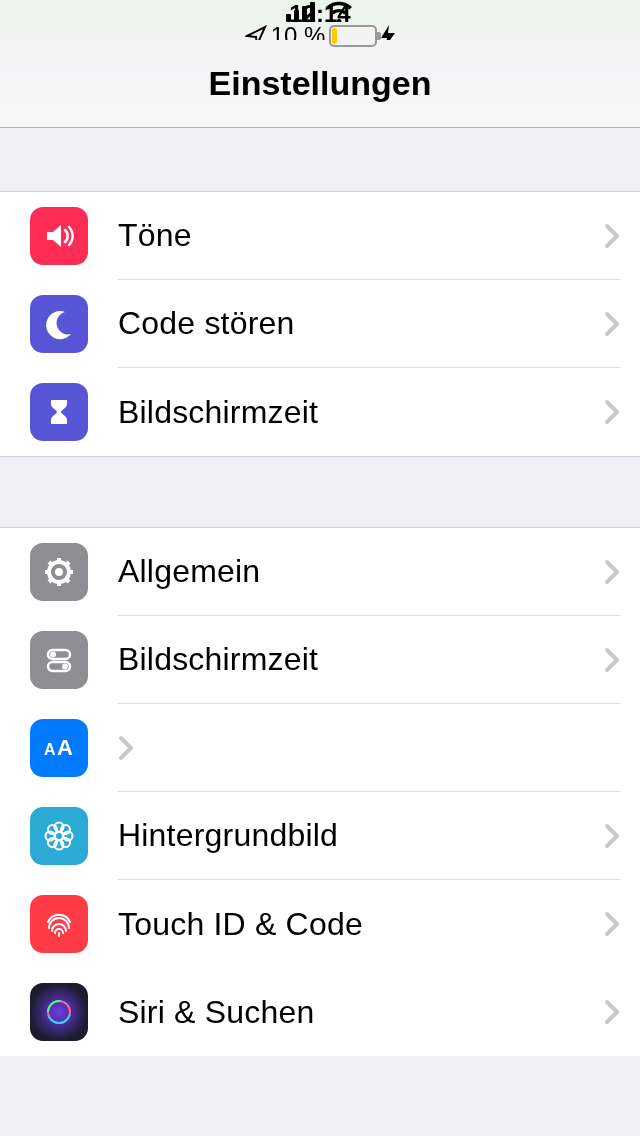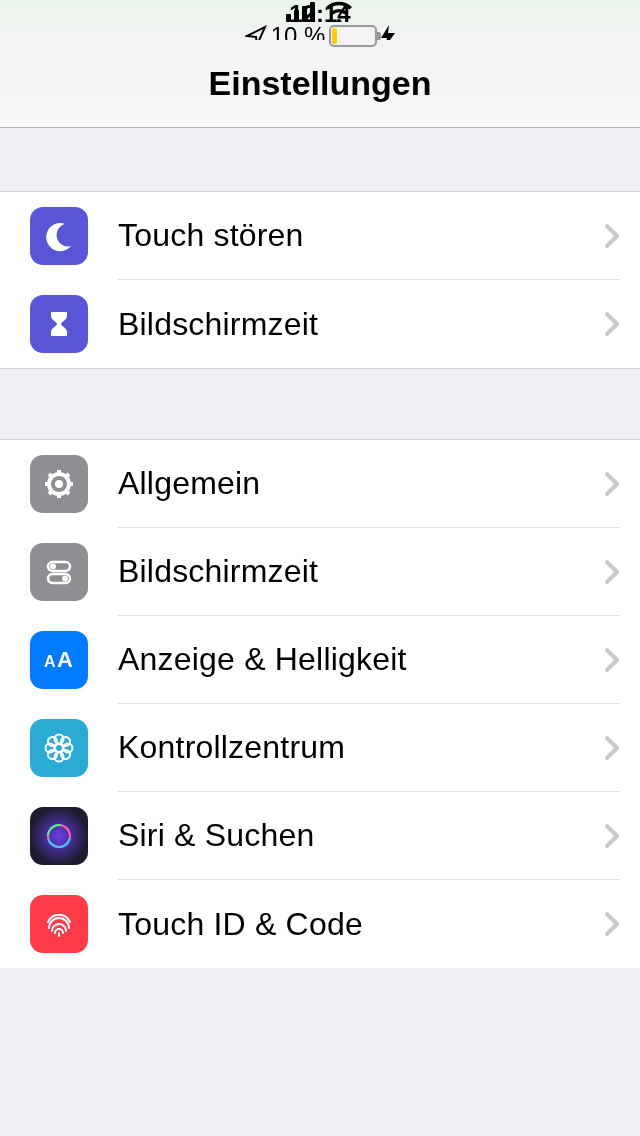--- a/index.html
+++ b/index.html
@@ -93,27 +93,43 @@
   </div>
 
   <div class="header">
     <div class="header-title">Einstellungen</div>
   </div>
 
   <div class="spacer"></div>
 
   <div class="list">
     <div class="row">
+      <div class="icon-box ic-pink">
+        <svg width="36" height="36" viewBox="0 0 36 36">
+            <path fill="#fff" d="M6 14 L12 14 L20 7 L20 29 L12 22 L6 22 Z"></path>
+            <path fill="none" stroke="#fff" stroke-width="2.5" stroke-linecap="round" d="M24 12 a8 8 0 0 1 0 12 M28 9 a13 13 0 0 1 0 18"></path>
+          </svg>
+      </div>
+      <div class="row-inner">
+        <div class="label">Töne</div>
+        <span class="chev">
+            <svg width="16" height="26" viewBox="0 0 16 26">
+              <path fill="none" stroke="#c7c7cc" stroke-width="4" stroke-linecap="round" stroke-linejoin="round" d="M3 3 L13 13 L3 23"></path>
+            </svg>
+          </span>
+      </div>
+    </div>
+    <div class="row">
       <div class="icon-box ic-indigo">
         <svg width="36" height="36" viewBox="0 0 36 36">
             <path fill="#fff" d="M24 6 a14 14 0 1 0 6 22 a11 11 0 0 1 -6 -22z"></path>
           </svg>
       </div>
       <div class="row-inner">
-        <div class="label">Touch stören</div>
+        <div class="label">Code stören</div>
         <span class="chev">
             <svg width="16" height="26" viewBox="0 0 16 26">
               <path fill="none" stroke="#c7c7cc" stroke-width="4" stroke-linecap="round" stroke-linejoin="round" d="M3 3 L13 13 L3 23"></path>
             </svg>
           </span>
       </div>
     </div>
     <div class="row">
       <div class="icon-box ic-indigo">
         <svg width="36" height="36" viewBox="0 0 36 36">
@@ -179,21 +195,20 @@
       </div>
     </div>
     <div class="row">
       <div class="icon-box ic-blue">
         <svg width="40" height="36" viewBox="0 0 40 36">
             <text x="5" y="25" font-size="16" font-weight="600" fill="#fff" font-family="Arial">A</text>
             <text x="18" y="25" font-size="22" font-weight="700" fill="#fff" font-family="Arial">A</text>
           </svg>
       </div>
       <div class="row-inner">
-        <div class="label">Anzeige &amp; Helligkeit</div>
         <span class="chev">
             <svg width="16" height="26" viewBox="0 0 16 26">
               <path fill="none" stroke="#c7c7cc" stroke-width="4" stroke-linecap="round" stroke-linejoin="round" d="M3 3 L13 13 L3 23"></path>
             </svg>
           </span>
       </div>
     </div>
     <div class="row">
       <div class="icon-box ic-cyan">
         <svg width="36" height="36" viewBox="0 0 36 36">
@@ -204,38 +219,21 @@
               <circle cx="9" cy="18" r="4.5"></circle>
               <circle cx="27" cy="18" r="4.5"></circle>
               <circle cx="11.5" cy="11.5" r="4.5"></circle>
               <circle cx="24.5" cy="11.5" r="4.5"></circle>
               <circle cx="11.5" cy="24.5" r="4.5"></circle>
               <circle cx="24.5" cy="24.5" r="4.5"></circle>
             </g>
           </svg>
       </div>
       <div class="row-inner">
-        <div class="label">Kontrollzentrum</div>
-        <span class="chev">
-            <svg width="16" height="26" viewBox="0 0 16 26">
-              <path fill="none" stroke="#c7c7cc" stroke-width="4" stroke-linecap="round" stroke-linejoin="round" d="M3 3 L13 13 L3 23"></path>
-            </svg>
-          </span>
-      </div>
-    </div>
-    <div class="row">
-      <div class="icon-box ic-dark" style="background:radial-gradient(circle at 50% 50%, #6a3de8 0%, #1c1c2e 70%)">
-        <svg width="36" height="36" viewBox="0 0 36 36">
-            <circle cx="18" cy="18" r="11" fill="none" stroke="#ff5ea0" stroke-width="2"></circle>
-            <circle cx="18" cy="18" r="11" fill="none" stroke="#29d1ff" stroke-width="2" stroke-dasharray="20 40" transform="rotate(60 18 18)"></circle>
-            <circle cx="18" cy="18" r="11" fill="none" stroke="#3aff8c" stroke-width="2" stroke-dasharray="15 50" transform="rotate(200 18 18)"></circle>
-          </svg>
-      </div>
-      <div class="row-inner">
-        <div class="label">Siri &amp; Suchen</div>
+        <div class="label">Hintergrundbild</div>
         <span class="chev">
             <svg width="16" height="26" viewBox="0 0 16 26">
               <path fill="none" stroke="#c7c7cc" stroke-width="4" stroke-linecap="round" stroke-linejoin="round" d="M3 3 L13 13 L3 23"></path>
             </svg>
           </span>
       </div>
     </div>
     <div class="row">
       <div class="icon-box ic-red2">
         <svg width="36" height="36" viewBox="0 0 36 36">
@@ -250,15 +248,32 @@
       </div>
       <div class="row-inner" style="border-bottom:none">
         <div class="label">Touch ID &amp; Code</div>
         <span class="chev">
             <svg width="16" height="26" viewBox="0 0 16 26">
               <path fill="none" stroke="#c7c7cc" stroke-width="4" stroke-linecap="round" stroke-linejoin="round" d="M3 3 L13 13 L3 23"></path>
             </svg>
           </span>
       </div>
     </div>
+    <div class="row">
+      <div class="icon-box ic-dark" style="background:radial-gradient(circle at 50% 50%, #6a3de8 0%, #1c1c2e 70%)">
+        <svg width="36" height="36" viewBox="0 0 36 36">
+            <circle cx="18" cy="18" r="11" fill="none" stroke="#ff5ea0" stroke-width="2"></circle>
+            <circle cx="18" cy="18" r="11" fill="none" stroke="#29d1ff" stroke-width="2" stroke-dasharray="20 40" transform="rotate(60 18 18)"></circle>
+            <circle cx="18" cy="18" r="11" fill="none" stroke="#3aff8c" stroke-width="2" stroke-dasharray="15 50" transform="rotate(200 18 18)"></circle>
+          </svg>
+      </div>
+      <div class="row-inner">
+        <div class="label">Siri &amp; Suchen</div>
+        <span class="chev">
+            <svg width="16" height="26" viewBox="0 0 16 26">
+              <path fill="none" stroke="#c7c7cc" stroke-width="4" stroke-linecap="round" stroke-linejoin="round" d="M3 3 L13 13 L3 23"></path>
+            </svg>
+          </span>
+      </div>
+    </div>
   </div>
 
 </div>
 
 </body></html>

